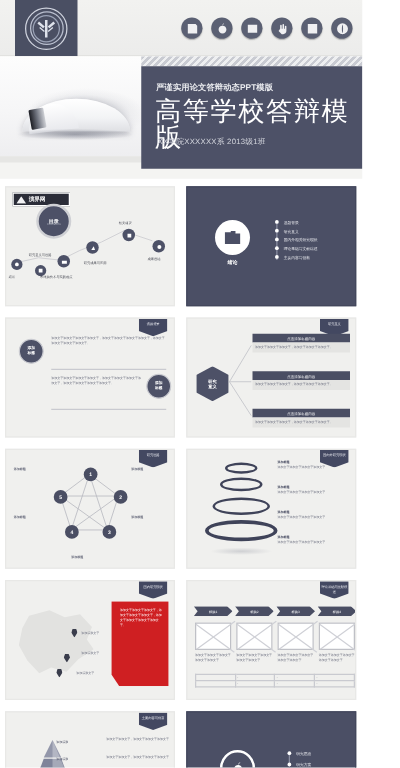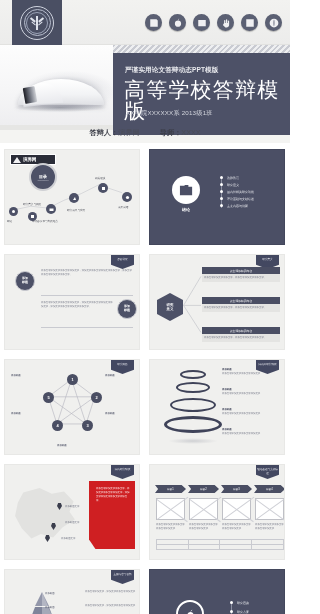--- a/index.html
+++ b/index.html
@@ -222,25 +222,20 @@
     </div>
     <div class="hero-strip"></div>
     <div class="hatch"></div>
     <div class="titleband">
       <div class="kicker">严谨实用论文答辩动态PPT模版</div>
       <div class="bigtitle">高等学校答辩模版</div>
       <div class="subinfo">XX学院XXXXXX系  2013级1班</div>
     </div>
   </div>
 
-  <div class="presenter">
-    <span>答辩人：</span><span class="val">演界网</span>
-    <span class="gap"></span>
-    <span>导师：</span><span class="val">XXXX</span>
-  </div>
 
   <div class="grid">
 
     <div class="thumb">
       <div class="slide">
         <div class="wm">
           <span class="wm-ic"></span>
           <span class="wm-tx">演界网</span>
         </div>
         <svg class="pathline" viewBox="0 0 137 97">

